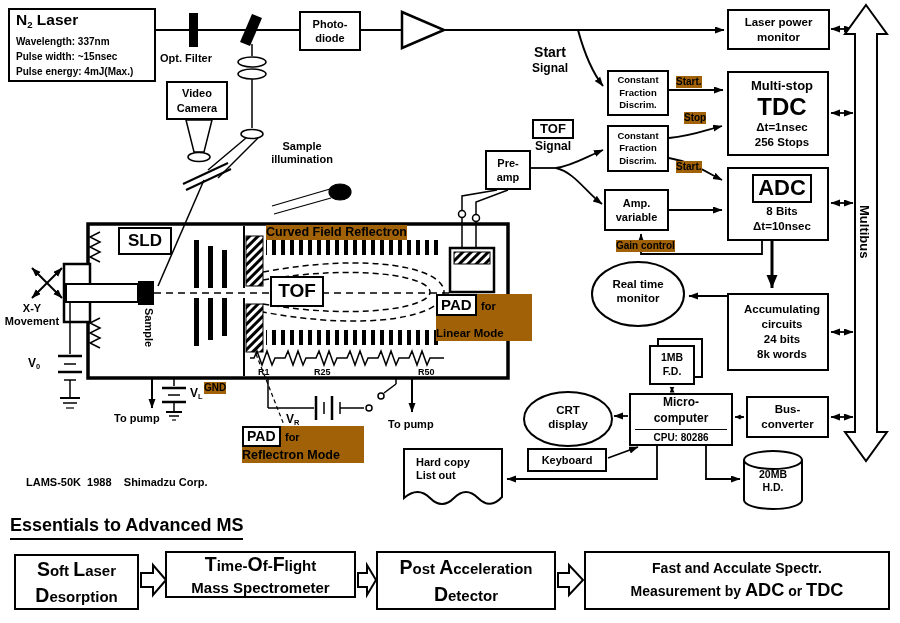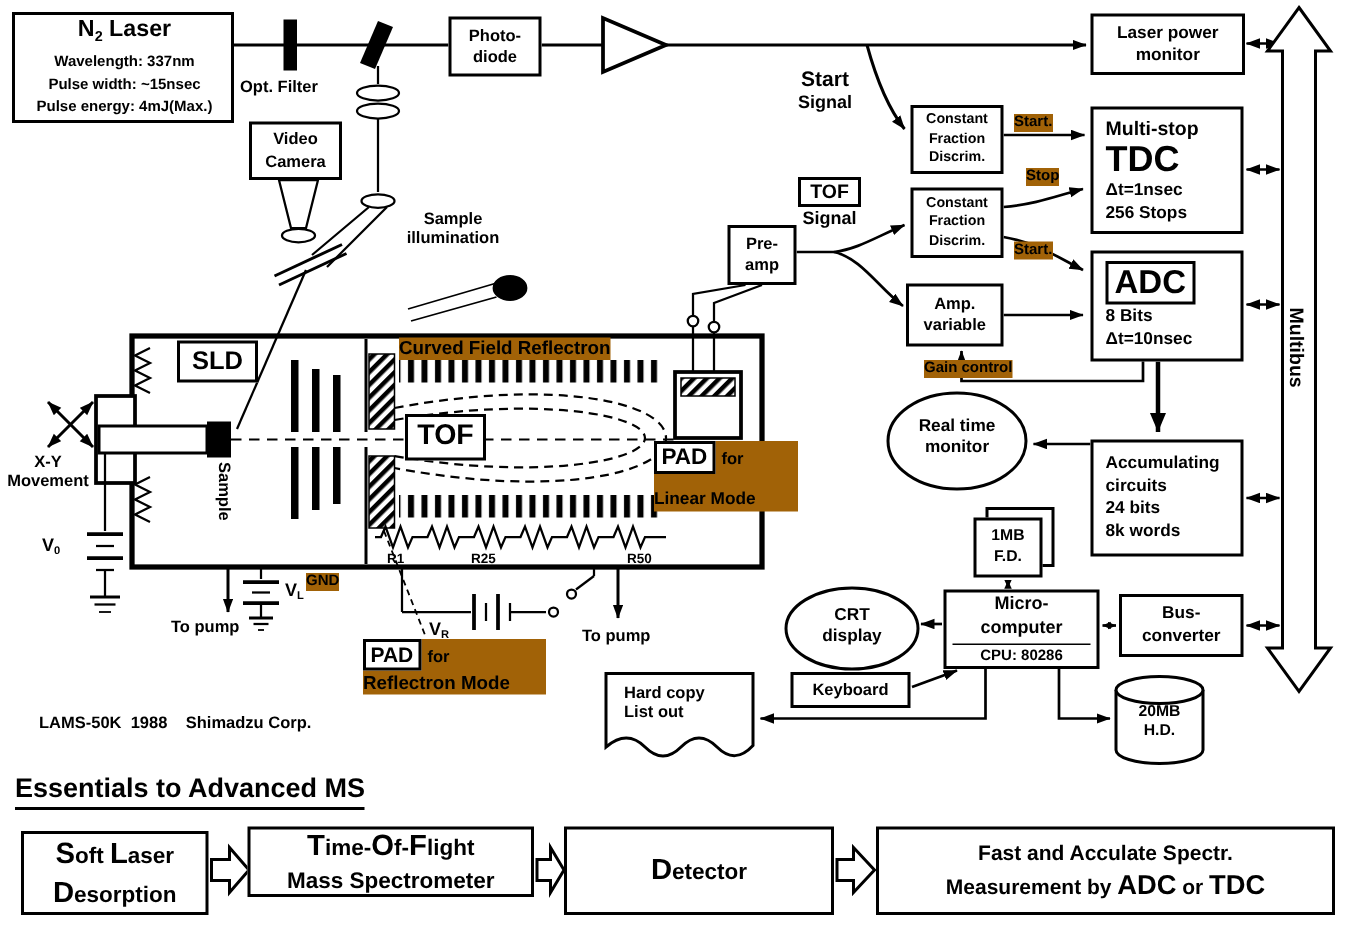--- a/index.html
+++ b/index.html
@@ -4,30 +4,30 @@
 <style>
   html,body{margin:0;padding:0;background:#fff}
   .stage{position:relative;width:900px;height:623px;background:#fff;color:#000;
          font-family:"Liberation Sans",sans-serif;overflow:hidden}
   .stage *{box-sizing:border-box}
   svg.layer{position:absolute;left:0;top:0}
   svg text{font-family:"Liberation Sans",sans-serif;font-weight:bold;fill:#000}
   .box{position:absolute;border:2px solid #000;background:#fff;display:flex;flex-direction:column;
        align-items:center;justify-content:center;text-align:center;font-weight:bold;line-height:1.3}
   .thick{border-width:2.5px}
-  .left{align-items:flex-start;text-align:left;padding-left:8px}
+  .left{align-items:center;text-align:left;padding-left:8px}
   .lbl{position:absolute;font-weight:bold;white-space:nowrap;line-height:1.2}
   .bg{background:#a16207}
   .center{text-align:center}
   .sub{font-size:0.62em;vertical-align:-0.32em;font-weight:bold}.f95{font-size:9.5px}.f10{font-size:10px}.f105{font-size:10.5px}
   .f11{font-size:11px}.f115{font-size:11.5px}.f12{font-size:12px}.f125{font-size:12.5px}
   .f13{font-size:13px}.f14{font-size:14px}.f15{font-size:15px}.f155{font-size:15.5px}
   .f17{font-size:17px}.f19{font-size:19px}
   .f24{font-size:24px;line-height:1.05}
-  .laser{align-items:center;text-align:left;padding:1px 4px 3px 6px}
+  .laser{align-items:flex-start;text-align:left;padding:1px 4px 3px 6px}
   .adcbox{display:inline-block;border:2px solid #000;padding:0 4px;font-size:22px;line-height:1.12;font-weight:bold;margin-bottom:1px}
   .padbox{display:inline-block;border:2px solid #000;padding:0 3px;background:#fff;font-weight:bold}
   .tofbox{display:inline-block;border:2px solid #000;padding:0 6px;background:#fff;font-weight:bold;font-size:13px}
   .vert{writing-mode:vertical-rl;text-orientation:mixed}
   .cpu{border-top:1.5px solid #000;margin-top:2px;padding-top:1px;width:92%;font-size:10px}
   .heading{position:absolute;left:10px;top:515px;font-size:18px;font-weight:bold;
            border-bottom:2.5px solid #000;padding-bottom:2px;white-space:nowrap}
   .bbox{position:absolute;border:2.5px solid #000;background:#fff;display:flex;flex-direction:column;
         justify-content:center;text-align:center;font-weight:bold}
   .bline{font-size:15px;line-height:1.35}
@@ -385,20 +385,21 @@
 
 <div class="bbox" style="left:14px;top:554px;width:125px;height:56px">
   <div class="bline"><span class="seg-big">S</span><span>oft </span><span class="seg-big">L</span><span>aser</span></div>
   <div class="bline"><span class="seg-big">D</span><span>esorption</span></div>
 </div>
 <div class="bbox" style="left:165px;top:551px;width:191px;height:47px">
   <div class="bline"><span class="seg-big">T</span><span>ime-</span><span class="seg-big">O</span><span>f-</span><span class="seg-big">F</span><span>light</span></div>
   <div class="bline"><span>Mass Spectrometer</span></div>
 </div>
 <div class="bbox" style="left:376px;top:551px;width:180px;height:59px">
+  <div class="bline"><span class="seg-big">P</span><span>ost </span><span class="seg-big">A</span><span>cceleration</span></div>
   <div class="bline"><span class="seg-big">D</span><span>etector</span></div>
 </div>
 <div class="bbox bbox4" style="left:584px;top:551px;width:306px;height:59px">
   <div class="bline"><span>Fast and Acculate Spectr.</span></div>
   <div class="bline"><span>Measurement by </span><span class="seg-big">ADC</span><span> or </span><span class="seg-big">TDC</span></div>
 </div>
 
 </div>
 
 </body></html>

